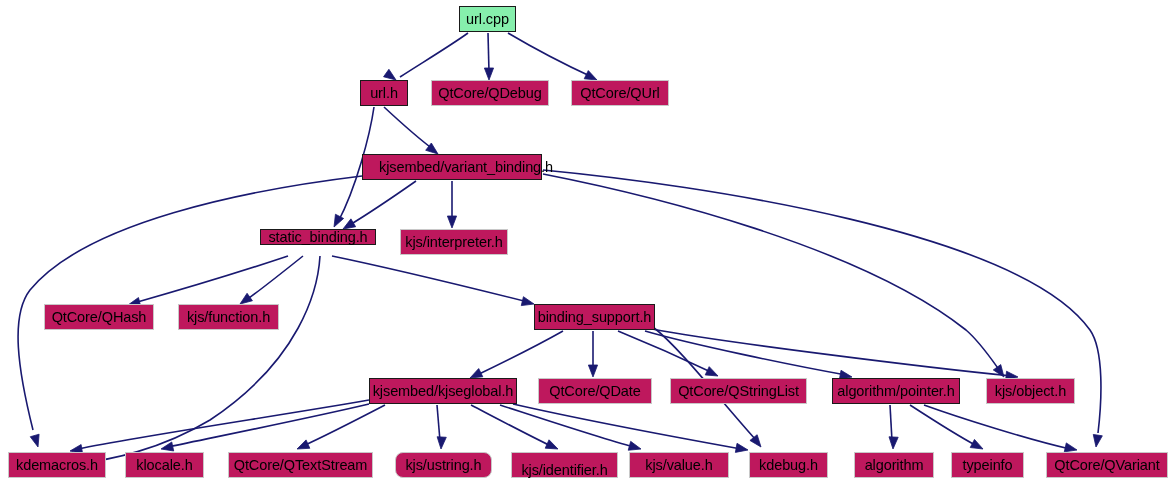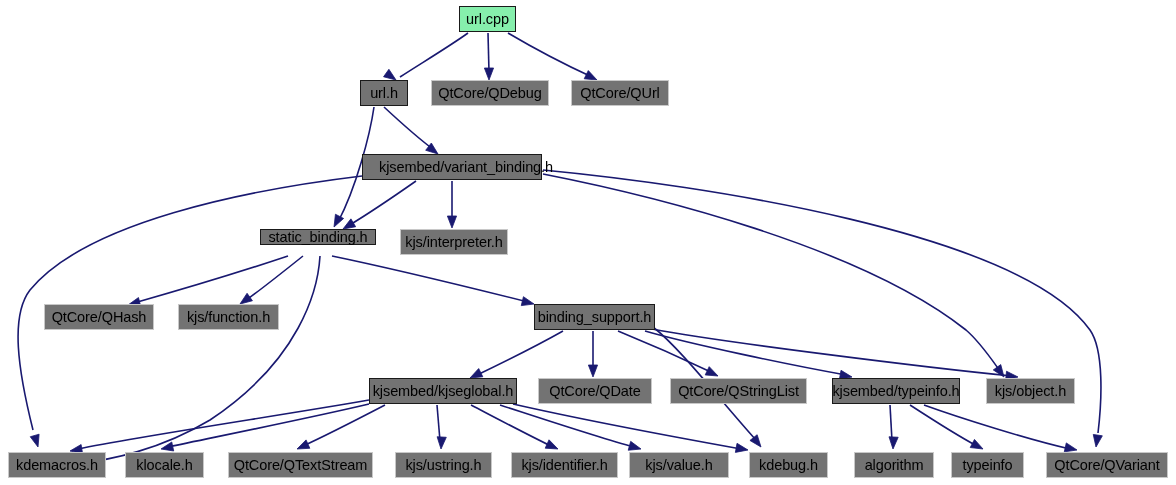--- a/index.html
+++ b/index.html
@@ -35,21 +35,21 @@
     position: absolute;
     box-sizing: border-box;
     display: flex;
     align-items: center;
     justify-content: center;
     white-space: nowrap;
     color: #000000;
     font-size: 14.5px;
     line-height: 1;
     letter-spacing: -0.1px;
-    background: #737373;
+    background: #be185d;
     border: 1px solid #c8c8c8;
     height: 26px;
   }
   .node-box.strong {
     border: 1.6px solid #1a1a1a;
   }
   .node-box.root {
     background: #86efac;
     border: 1.6px solid #1a1a1a;
   }
@@ -158,38 +158,38 @@
       <div class="node-box strong" style="left: 369px; top: 378px; width: 148px; height: 26px;">
         <span class="node-label">kjsembed/kjseglobal.h</span>
       </div>
       <div class="node-box " style="left: 538px; top: 378px; width: 114px; height: 26px;">
         <span class="node-label">QtCore/QDate</span>
       </div>
       <div class="node-box " style="left: 670px; top: 378px; width: 137px; height: 26px;">
         <span class="node-label">QtCore/QStringList</span>
       </div>
       <div class="node-box strong" style="left: 832px; top: 378px; width: 128px; height: 26px;">
-        <span class="node-label">kjsembed/typeinfo.h</span>
+        <span class="node-label">algorithm/pointer.h</span>
       </div>
       <div class="node-box " style="left: 986px; top: 378px; width: 89px; height: 26px;">
         <span class="node-label">kjs/object.h</span>
       </div>
       <div class="node-box " style="left: 8px; top: 452px; width: 98px; height: 26px;">
         <span class="node-label">kdemacros.h</span>
       </div>
       <div class="node-box " style="left: 125px; top: 452px; width: 79px; height: 26px;">
         <span class="node-label">klocale.h</span>
       </div>
       <div class="node-box " style="left: 228px; top: 452px; width: 145px; height: 26px;">
         <span class="node-label">QtCore/QTextStream</span>
       </div>
-      <div class="node-box " style="left: 395px; top: 452px; width: 97px; height: 26px;">
+      <div class="node-box " style="left: 395px; top: 452px; width: 97px; height: 26px; border-radius: 8px;">
         <span class="node-label">kjs/ustring.h</span>
       </div>
-      <div class="node-box " style="left: 511px; top: 452px; width: 107px; height: 26px;">
+      <div class="node-box " style="left: 511px; top: 452px; width: 107px; height: 26px; align-items: flex-end;">
         <span class="node-label">kjs/identifier.h</span>
       </div>
       <div class="node-box " style="left: 629px; top: 452px; width: 100px; height: 26px;">
         <span class="node-label">kjs/value.h</span>
       </div>
       <div class="node-box " style="left: 749px; top: 452px; width: 79px; height: 26px;">
         <span class="node-label">kdebug.h</span>
       </div>
       <div class="node-box " style="left: 854px; top: 452px; width: 80px; height: 26px;">
         <span class="node-label">algorithm</span>

